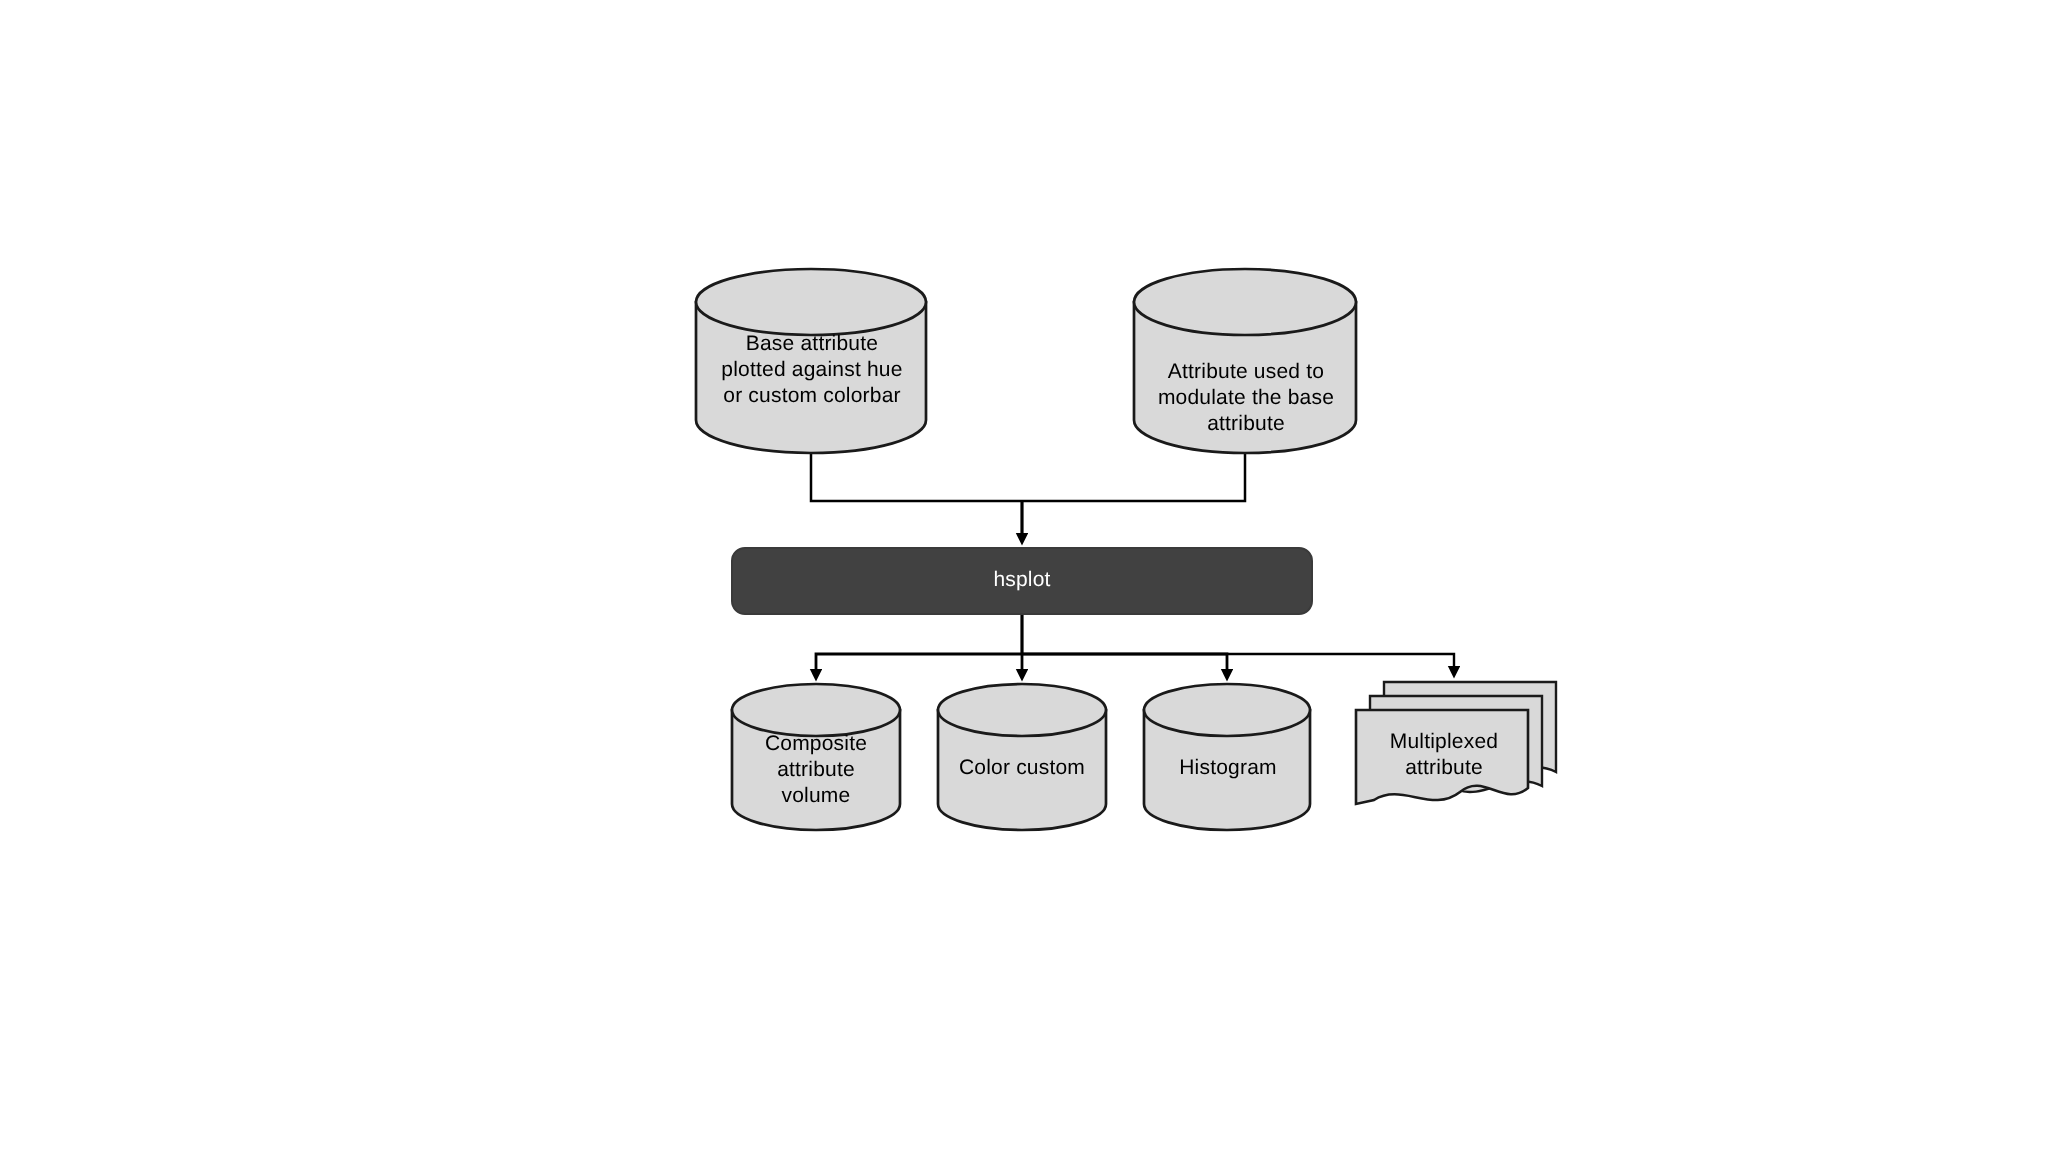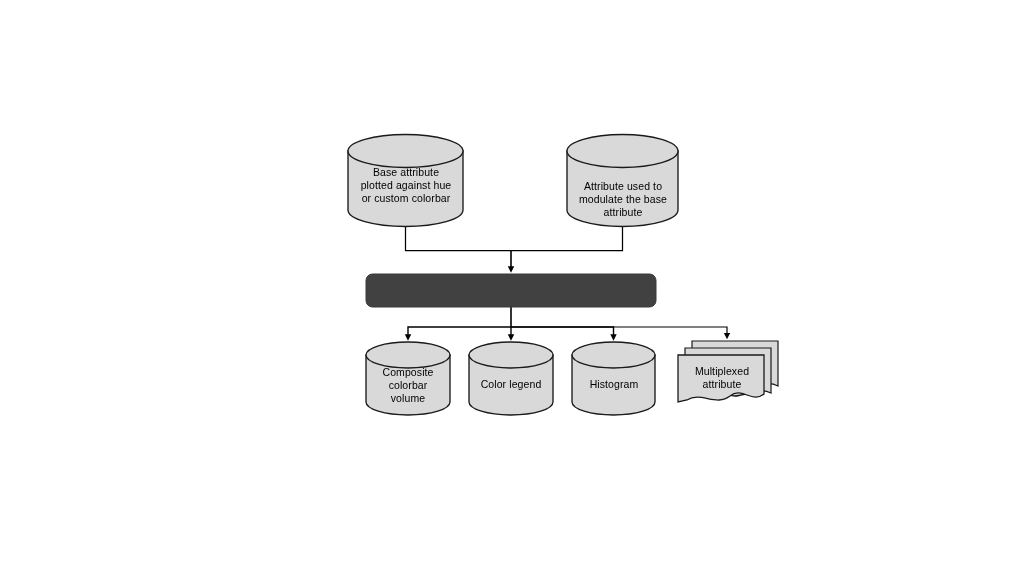--- a/index.html
+++ b/index.html
@@ -126,25 +126,26 @@
   </svg>
 
   <div class="node-label" style="left:341px; top:166px; width:130px;">Base attribute
 plotted against hue
 or custom colorbar</div>
 
   <div class="node-label" style="left:558px; top:180px; width:130px;">Attribute used to
 modulate the base
 attribute</div>
 
+  <div class="process-label" style="left:366px; top:284px; width:290px;">hsplot</div>
 
   <div class="node-label" style="left:358px; top:366px; width:100px;">Composite
-colorbar
+attribute
 volume</div>
 
-  <div class="node-label" style="left:461px; top:378px; width:100px;">Color legend</div>
+  <div class="node-label" style="left:461px; top:378px; width:100px;">Color custom</div>
 
   <div class="node-label" style="left:564px; top:378px; width:100px;">Histogram</div>
 
   <div class="node-label" style="left:673px; top:365px; width:98px;">Multiplexed
 attribute</div>
 
 </div>
 
 </body></html>

